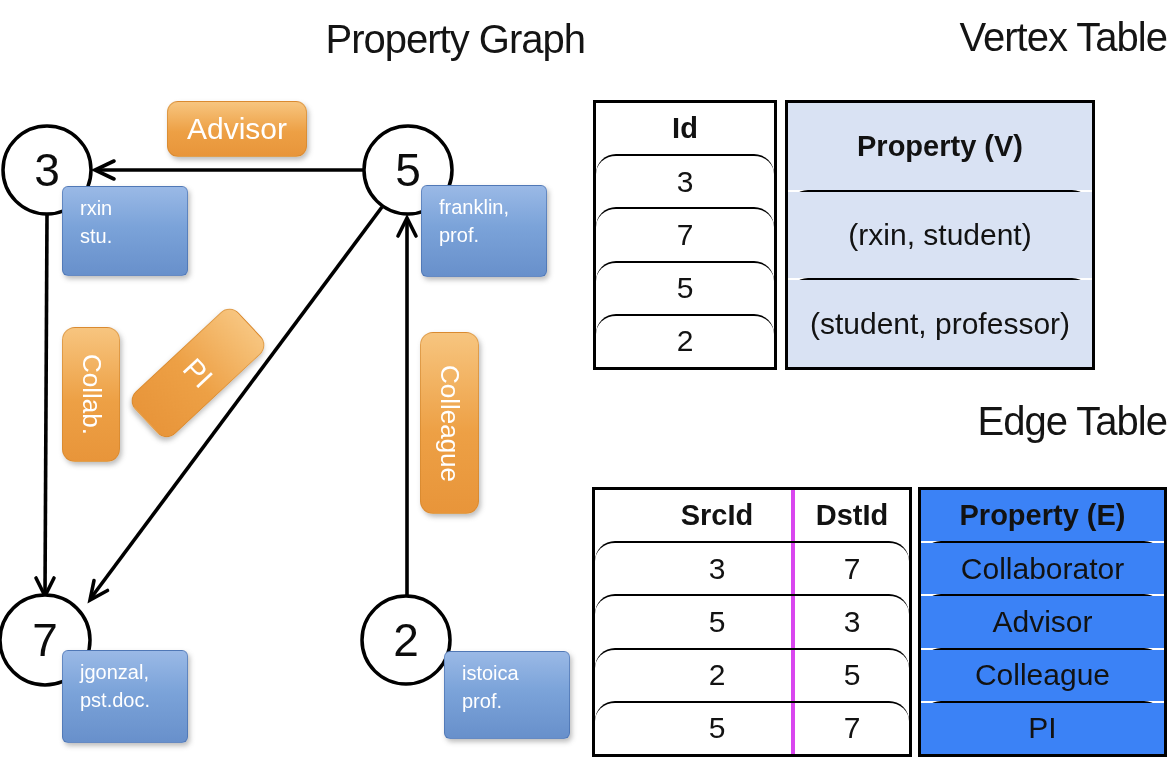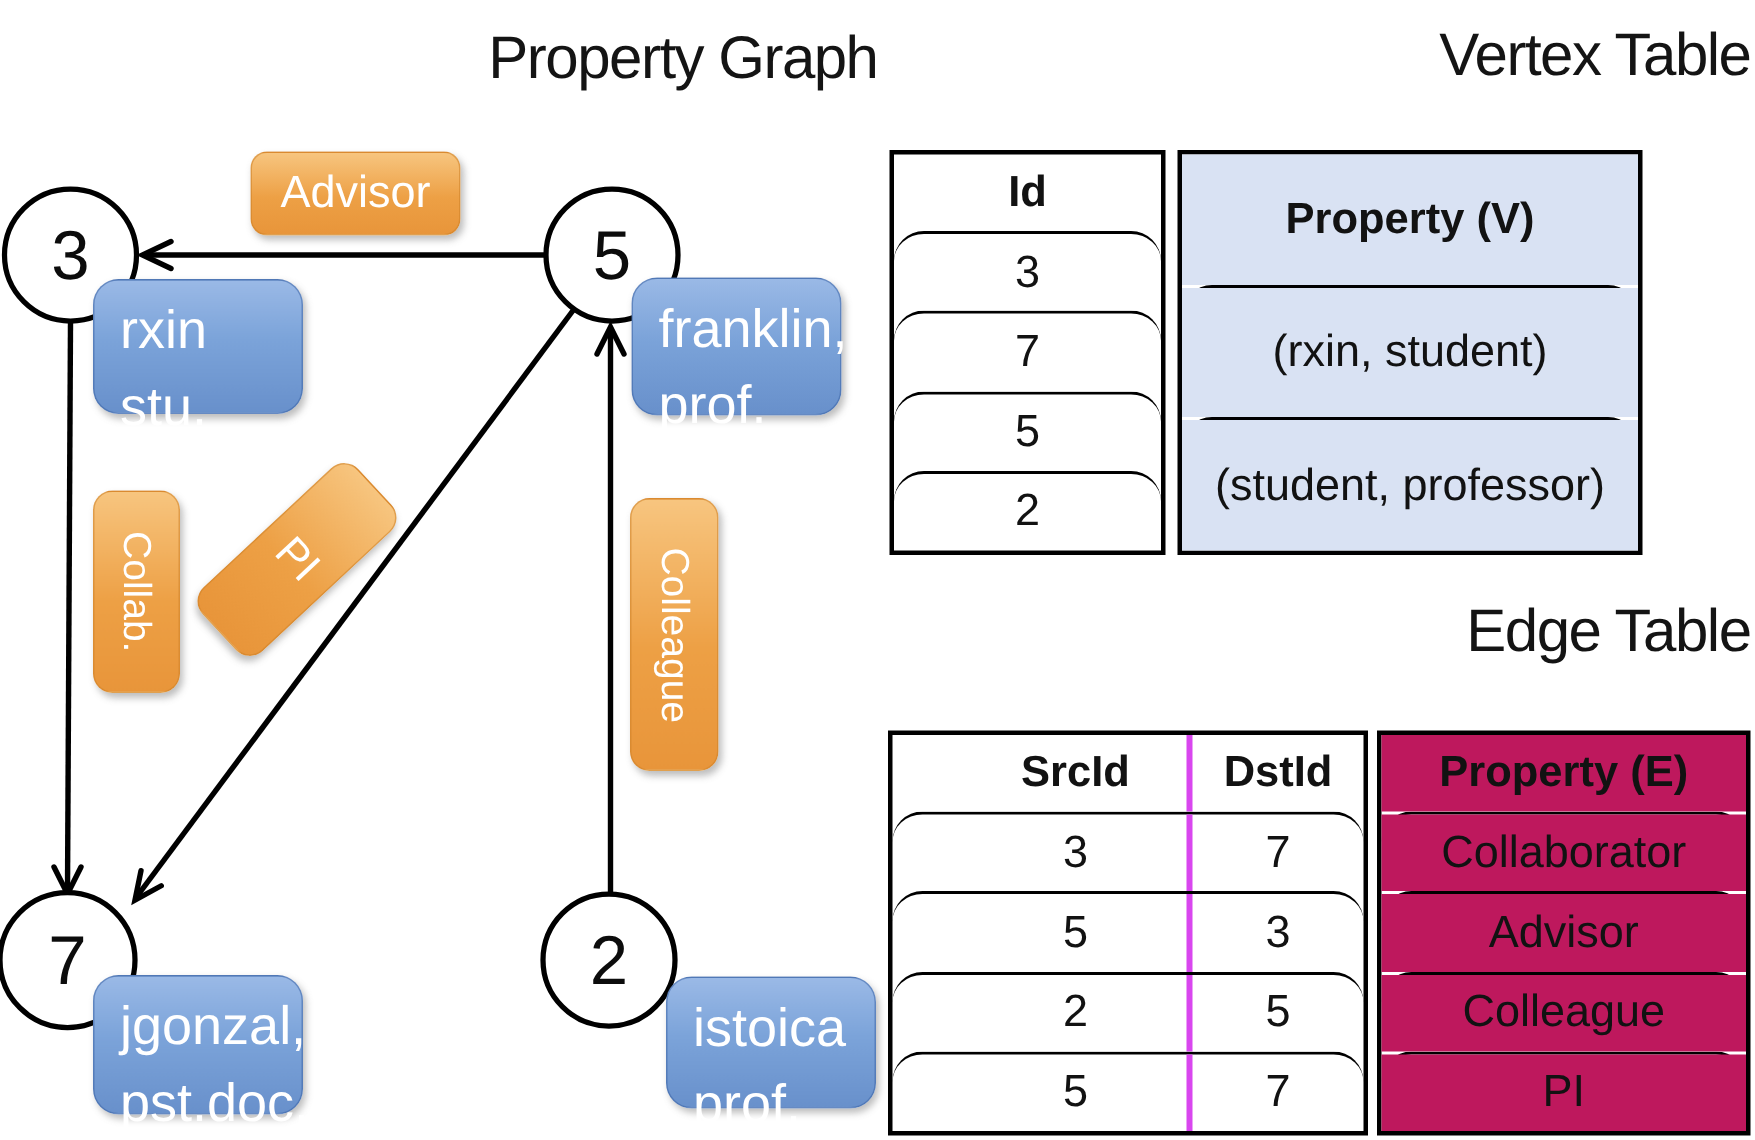--- a/index.html
+++ b/index.html
@@ -15,25 +15,25 @@
   #vt-title{left:593px;width:574px;top:16px;}
   #et-title{left:593px;width:574px;top:400px;}
 
   
   #graph-svg{position:absolute;left:0;top:0;}
   .node-num{
     position:absolute;display:flex;align-items:center;justify-content:center;
     font-size:46px;font-weight:300;color:#0c0c0c;
   }
   .vbox{
-    position:absolute;width:140px;border-radius:17px;
+    position:absolute;width:126px;border-radius:6px;
     background:linear-gradient(to bottom,#9ab9e6 0%,#7ba3d9 45%,#6890cb 100%);
     border:1px solid rgba(60,100,165,.55);
     box-shadow:2px 3px 5px rgba(110,110,110,.45);
-    color:#fff;font-size:36px;line-height:1.42;
+    color:#fff;font-size:20px;line-height:1.42;
     padding:7px 0 0 17px;box-sizing:border-box;
   }
   .ebox{
     position:absolute;border-radius:11px;
     background:linear-gradient(to bottom,#f7c57f 0%,#eda045 55%,#e8953a 100%);
     border:1px solid rgba(205,130,40,.55);
     box-shadow:2px 3px 5px rgba(110,110,110,.45);
     color:#fff;display:flex;align-items:center;justify-content:center;
   }
   #advisor-box{left:167px;top:101px;width:138px;height:54px;font-size:30px;}
@@ -49,21 +49,21 @@
   }
   .trow{flex:1;display:flex;border-top:2px solid #000;border-radius:20px;}
   .trow:first-child{border-top:none;}
   .tcell{
     flex:1;display:flex;align-items:center;justify-content:center;
     font-size:30px;color:#121212;
   }
   .tcell.hdr{font-weight:700;font-size:29px;}
   .tcell + .tcell{border-left:4px solid #d946ef;}
   #vt-prop .trow .tcell{background:#d9e2f3;}
-  #et-prop .trow .tcell{background:#be185d;}
+  #et-prop .trow .tcell{background:#3b82f6;}
   #vt-id{left:593px;top:100px;width:184px;height:270px;}
   #vt-prop{left:785px;top:100px;width:310px;height:270px;}
   #et-src{left:592px;top:487px;width:320px;height:270px;}
   #et-src .tcell:first-child{flex:0 0 148px;padding-left:48px;}
   #et-prop{left:918px;top:487px;width:249px;height:270px;}
 </style>
 </head>
 <body>
 
 <div id="canvas">

